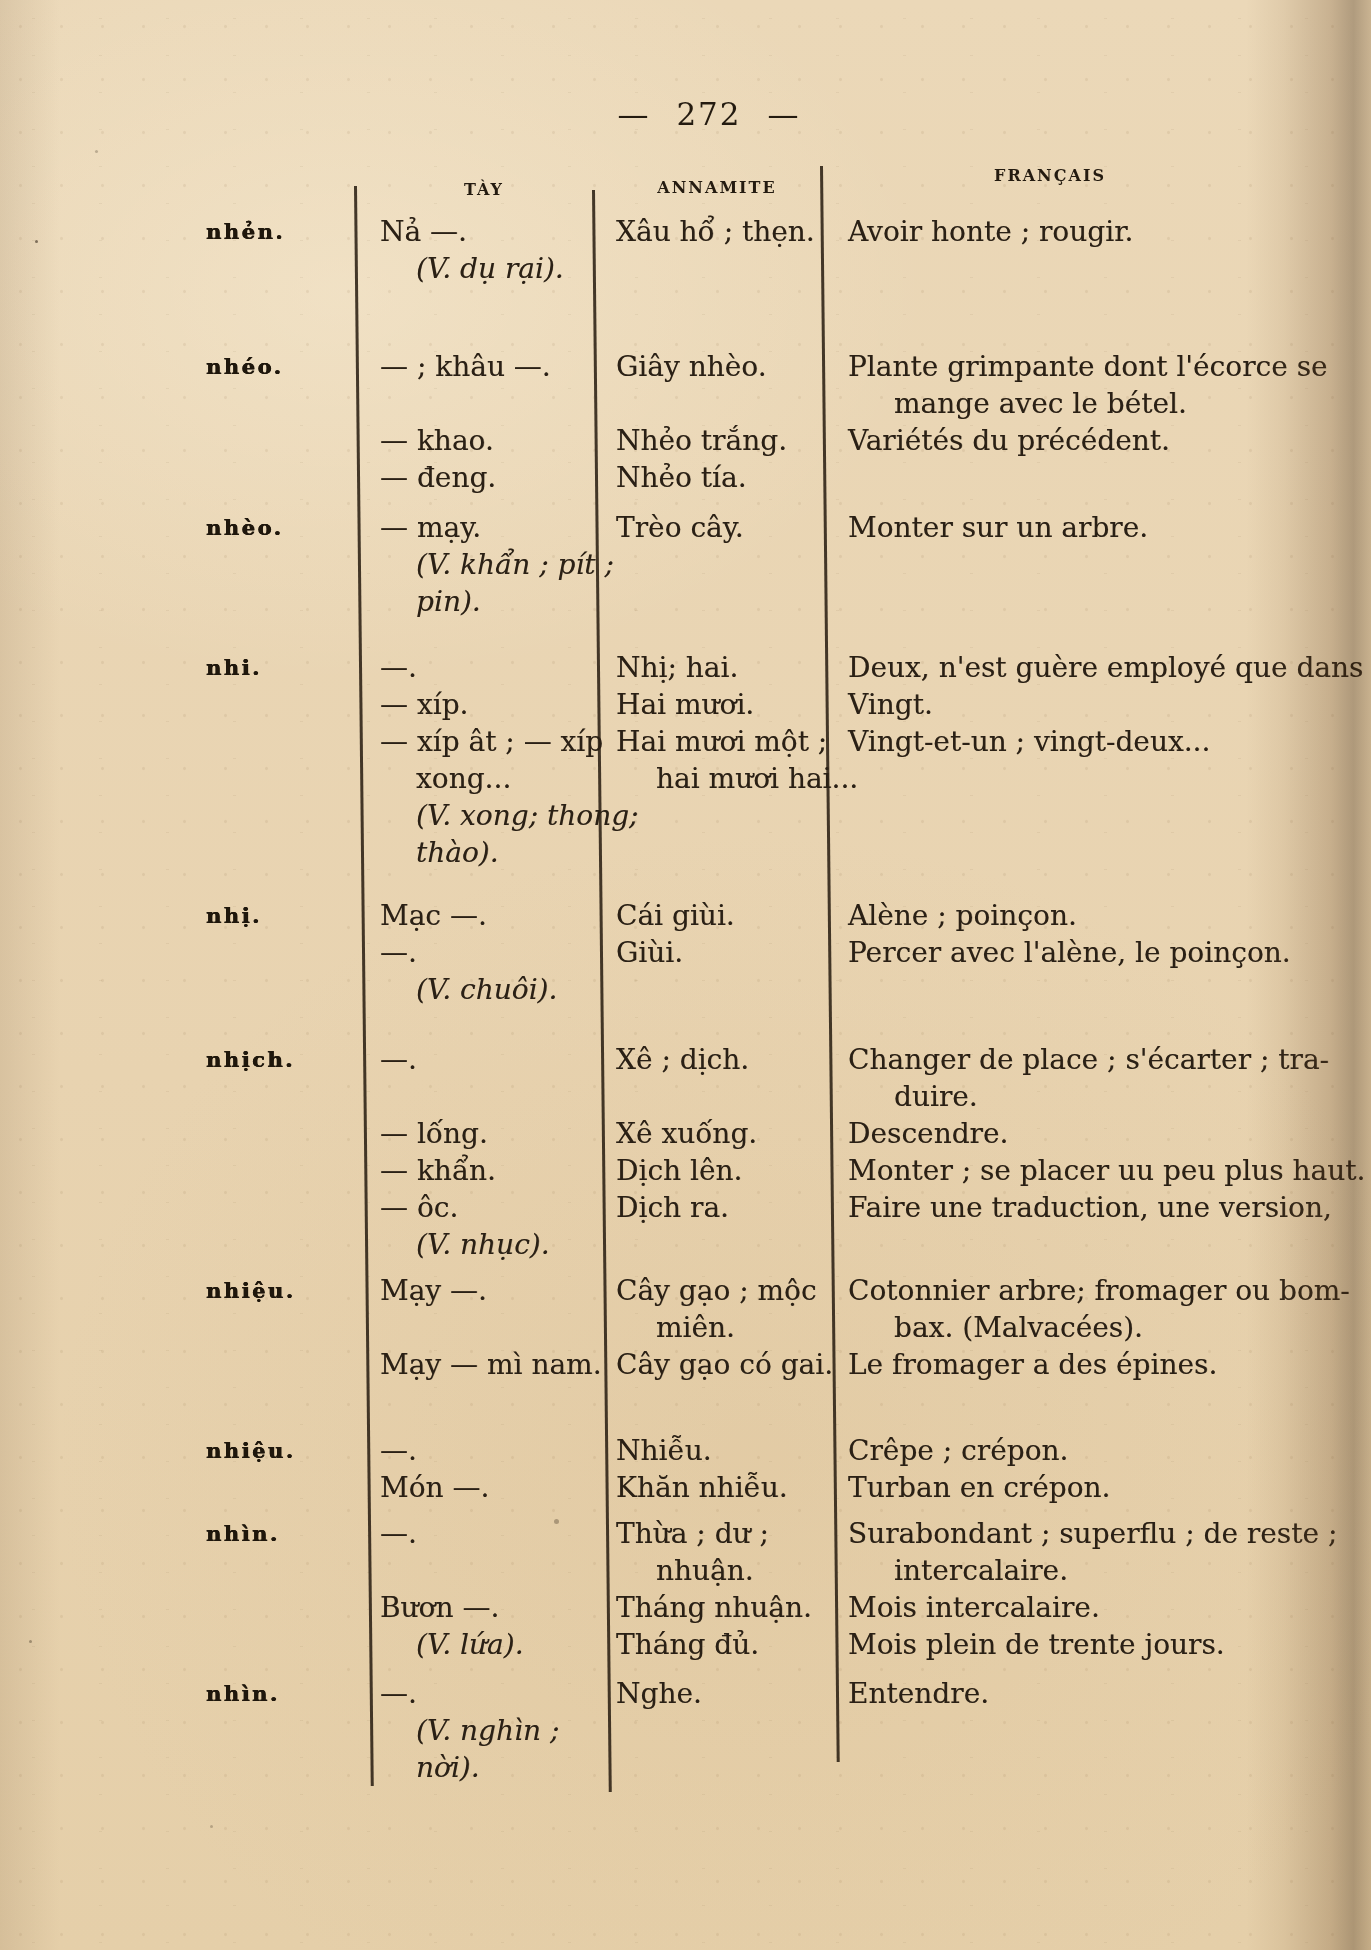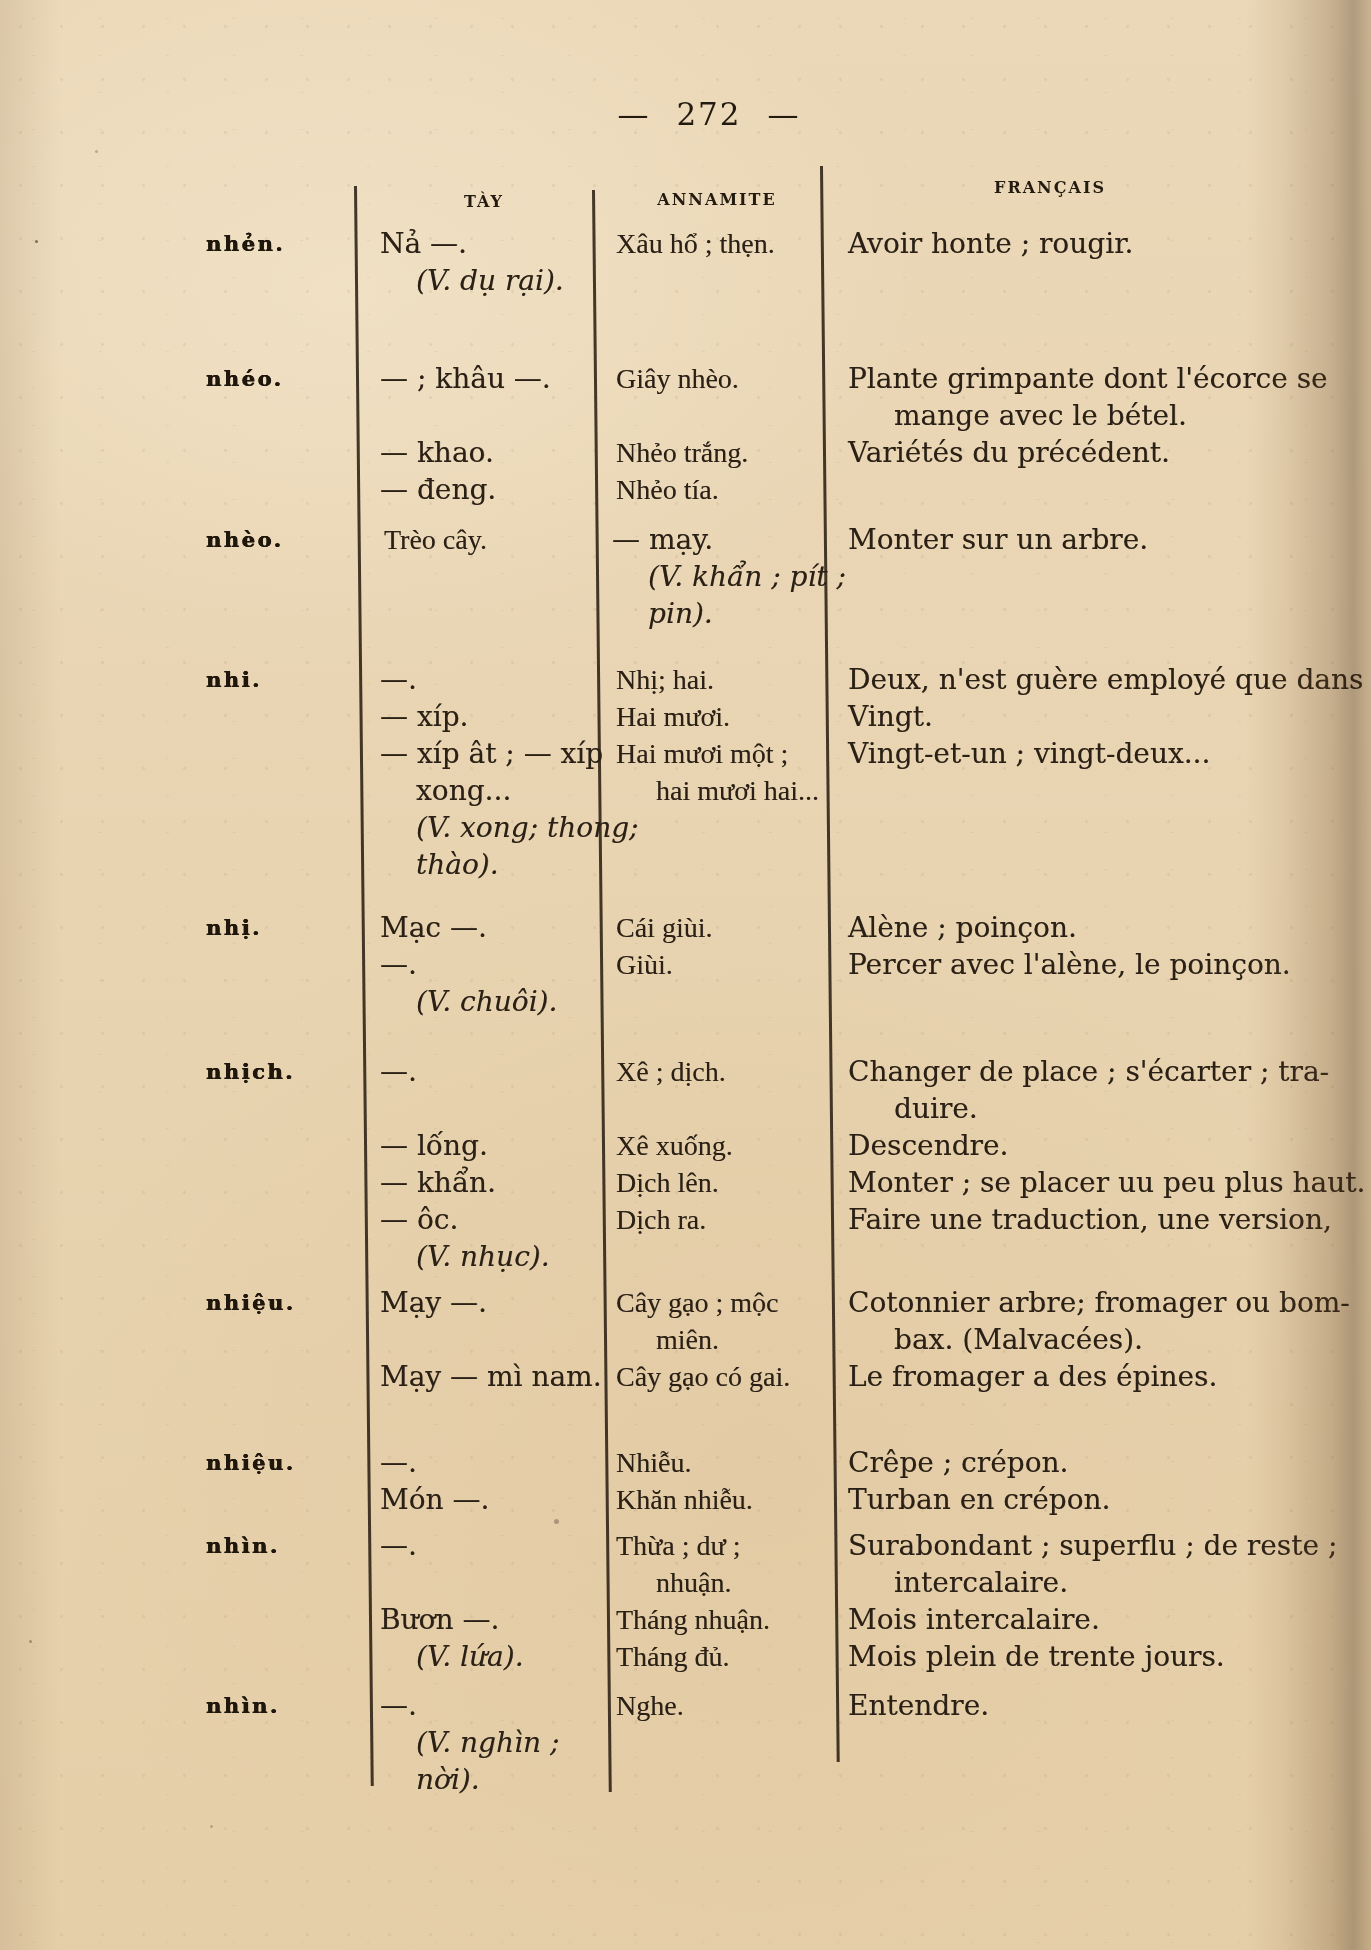--- a/index.html
+++ b/index.html
@@ -44,37 +44,37 @@
     word-spacing:14px; color:#241b10;
   }
 
   
   .rule { position:absolute; width:3px; background:#2b2013; opacity:.88;
           transform-origin:top center; transform:rotate(-0.6deg); }
   .rule-1 { left:354px; top:186px; height:1600px; }
   .rule-2 { left:592px; top:190px; height:1602px; }
   .rule-3 { left:820px; top:166px; height:1596px; }
 
-  .dict { position:absolute; left:0; top:182px; width:1264px; }
+  .dict { position:absolute; left:0; top:170px; width:1264px; }
 
   .col-headers { position:relative; height:43px;
     font-weight:bold; font-size:16px; letter-spacing:2px; color:#241b10; }
   .col-headers span { position:absolute; text-align:center; }
   .hdr-tay { left:368px; width:232px; top:10px; }
   .hdr-ann { left:600px; width:234px; top:8px; }
   .hdr-fr  { left:834px; width:432px; top:-4px; }
 
   .row { display:grid; grid-template-columns:368px 232px 234px 1fr; }
   .cell { font-size:28px; }
   .line { min-height:37px; line-height:37px; white-space:nowrap;
           text-shadow:.3px .3px 0 rgba(43,32,20,.35); }
   .it  { font-style:italic; }
   .c-head { padding-left:206px; }
   .c-tay  { padding-left:12px; }
-  .c-ann  { padding-left:16px;font-family:Liberation Serif, serif; }
+  .c-ann  { padding-left:16px; }
   .c-fr   { padding-left:14px; }
   .c-tay .ind { padding-left:36px; }
   .c-ann .ind { padding-left:40px; }
   .c-fr  .ind { padding-left:46px; }
   .headword { font-weight:bold; font-size:21px; letter-spacing:2.5px;
               line-height:37px; color:#1f170c;
               text-shadow:.6px 0 0 currentColor, 0 .4px 0 currentColor; }
 
   
   .group:nth-of-type(2){margin-top:61px}
@@ -154,27 +154,27 @@
             </div>
             <div class="cell c-ann">
               <div class="line">Nhẻo tía.</div>
             </div>
             <div class="cell c-fr"></div>
           </div>
         </div>
         <div class="group">
           <div class="row">
             <div class="cell c-head"><span class="headword">nhèo.</span></div>
-            <div class="cell c-ann">
-              <div class="line">Trèo cây.</div>
-            </div>
             <div class="cell c-tay">
               <div class="line">— mạy.</div>
               <div class="line it ind">(V. khẩn ;  pít ;</div>
               <div class="line it ind">pin).</div>
+            </div>
+            <div class="cell c-ann">
+              <div class="line">Trèo cây.</div>
             </div>
             <div class="cell c-fr">
               <div class="line">Monter sur un arbre.</div>
             </div>
           </div>
         </div>
         <div class="group">
           <div class="row">
             <div class="cell c-head"><span class="headword">nhi.</span></div>
             <div class="cell c-tay">

